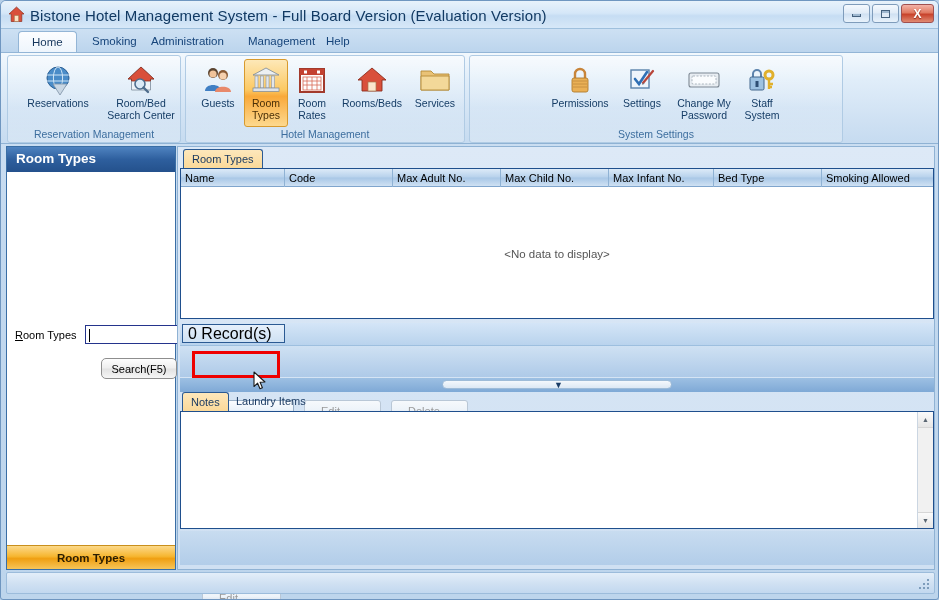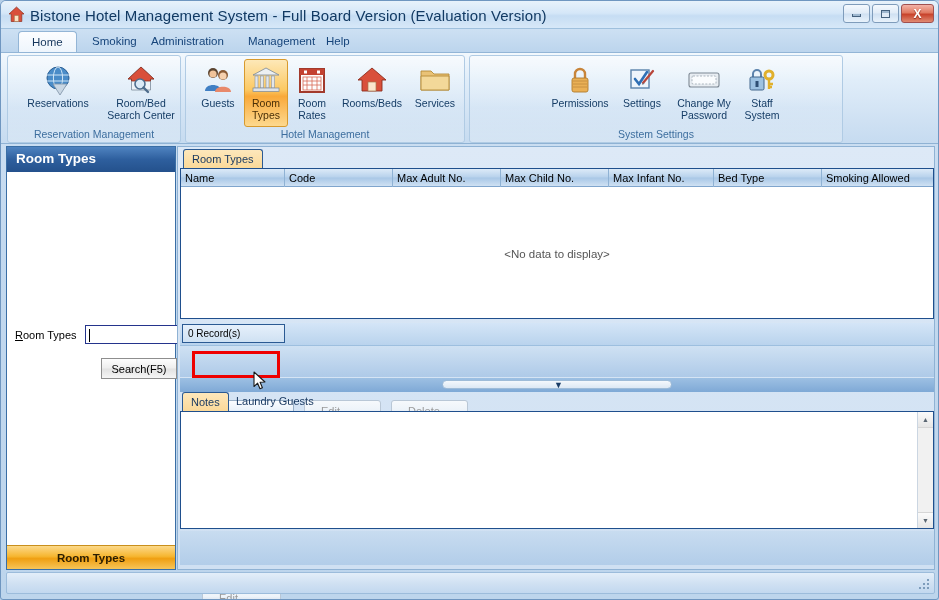--- a/index.html
+++ b/index.html
@@ -117,21 +117,21 @@
     position:absolute; left:8px; top:182px; font-size:11px; color:#000;
   }
   #lp-input {
     position:absolute; left:78px; top:178px; width:94px; height:19px;
     border:1px solid #24348c; background:#fff;
   }
   #lp-caret { position:absolute; left:3px; top:3px; width:1px; height:13px; background:#000; }
   #lp-search {
     position:absolute; left:94px; top:211px; width:76px; height:21px;
     background: linear-gradient(180deg,#fdfdfd 0%, #eeeeee 48%, #e2e2e2 52%, #f5f5f5 100%);
-    border:1px solid #8e8e8e; border-radius:0;
+    border:1px solid #8e8e8e; border-radius:5px;
     font-size:11px; color:#000;
     display:flex; align-items:center; justify-content:center;
   }
   #leftpanel-footer {
     position:absolute; left:0; bottom:0; width:100%; height:24px;
     background: linear-gradient(180deg,#fcd98a 0%, #f6b631 45%, #ef9f12 55%, #f7c559 100%);
     border-top:1px solid #c98f1d;
     display:flex; align-items:center; justify-content:center;
   }
   #leftpanel-footer span { font-size:11.5px; font-weight:bold; color:#2b1d00; }
@@ -180,21 +180,21 @@
   }
 
   #recordbar {
     position:absolute; left:2px; top:176px; width:754px; height:22px;
     background: linear-gradient(180deg,#d4e5f7 0%, #b9d3ed 100%);
   }
   #recordcount {
     position:absolute; left:2px; top:1px; width:103px; height:19px;
     border:1px solid #2b5a93;
     background: linear-gradient(180deg,#e6f0fb 0%, #cfe1f3 100%);
-    font-size:10px; color:#000; line-height:18px; padding-left:5px;
+    font-size:16px; color:#000; line-height:18px; padding-left:5px;
   }
 
   #buttonbar {
     position:absolute; left:2px; top:198px; width:754px; height:32px;
     background: linear-gradient(180deg,#cfe1f3 0%, #aecae8 100%);
     border-top:1px solid #9dbfdf;
   }
   .actbtn {
     position:absolute; top:6px; height:21px;
     border:1px solid #97aec5; border-radius:3px;
@@ -505,21 +505,21 @@
       </div>
     </div>
 
     <div id="splitter">
       <div id="splitter-handle"></div>
       <div id="splitter-chevron">▼</div>
     </div>
 
     <div id="notes-tabstrip">
       <div class="doctab active" style="left:2px;">Notes</div>
-      <div class="doctab" style="left:48px;">Laundry Guests</div>
+      <div class="doctab" style="left:48px;">Laundry Items</div>
     </div>
 
     <div id="notesbox">
       <div id="notes-scroll">
         <div class="sbtn" id="sb-up">▲</div>
         <div class="sbtn" id="sb-down">▼</div>
       </div>
     </div>
 
     <div id="notes-buttonbar">

